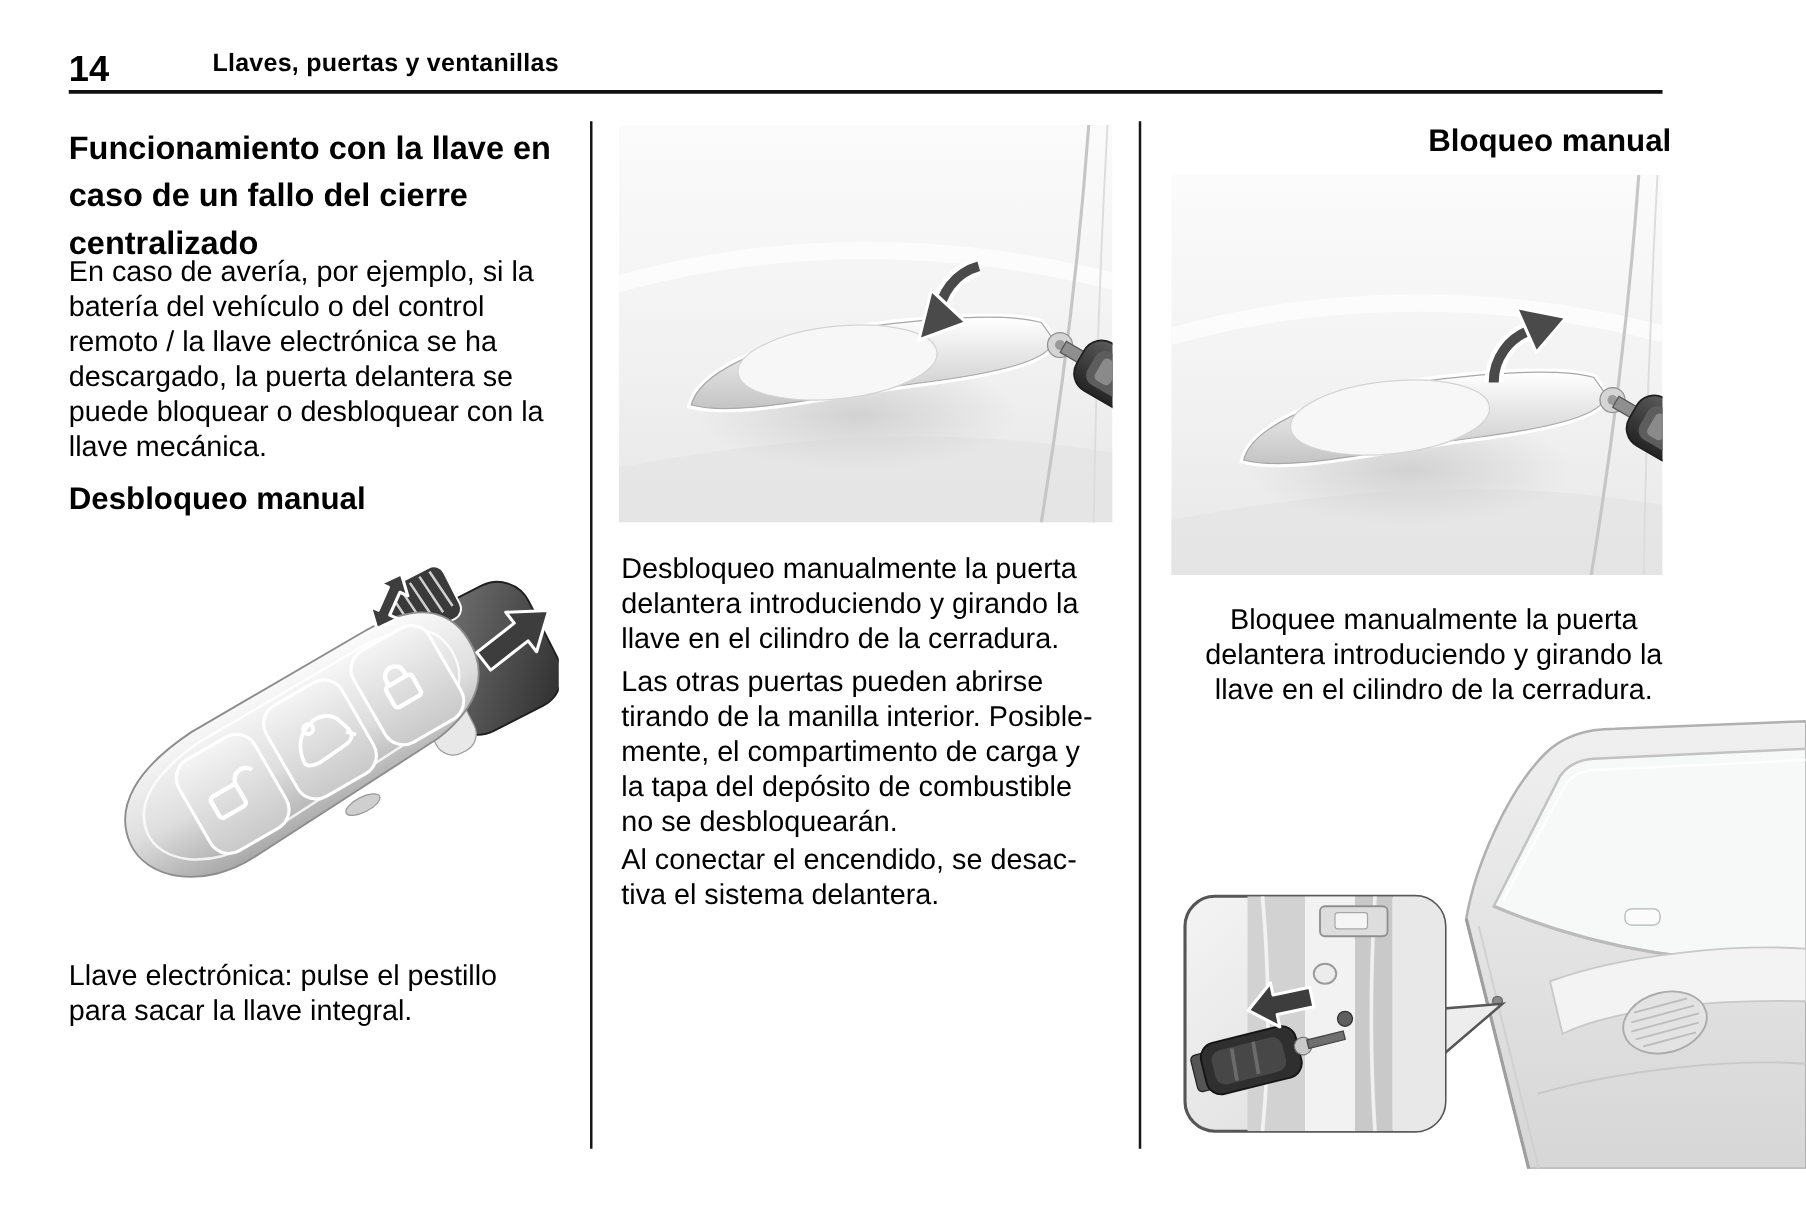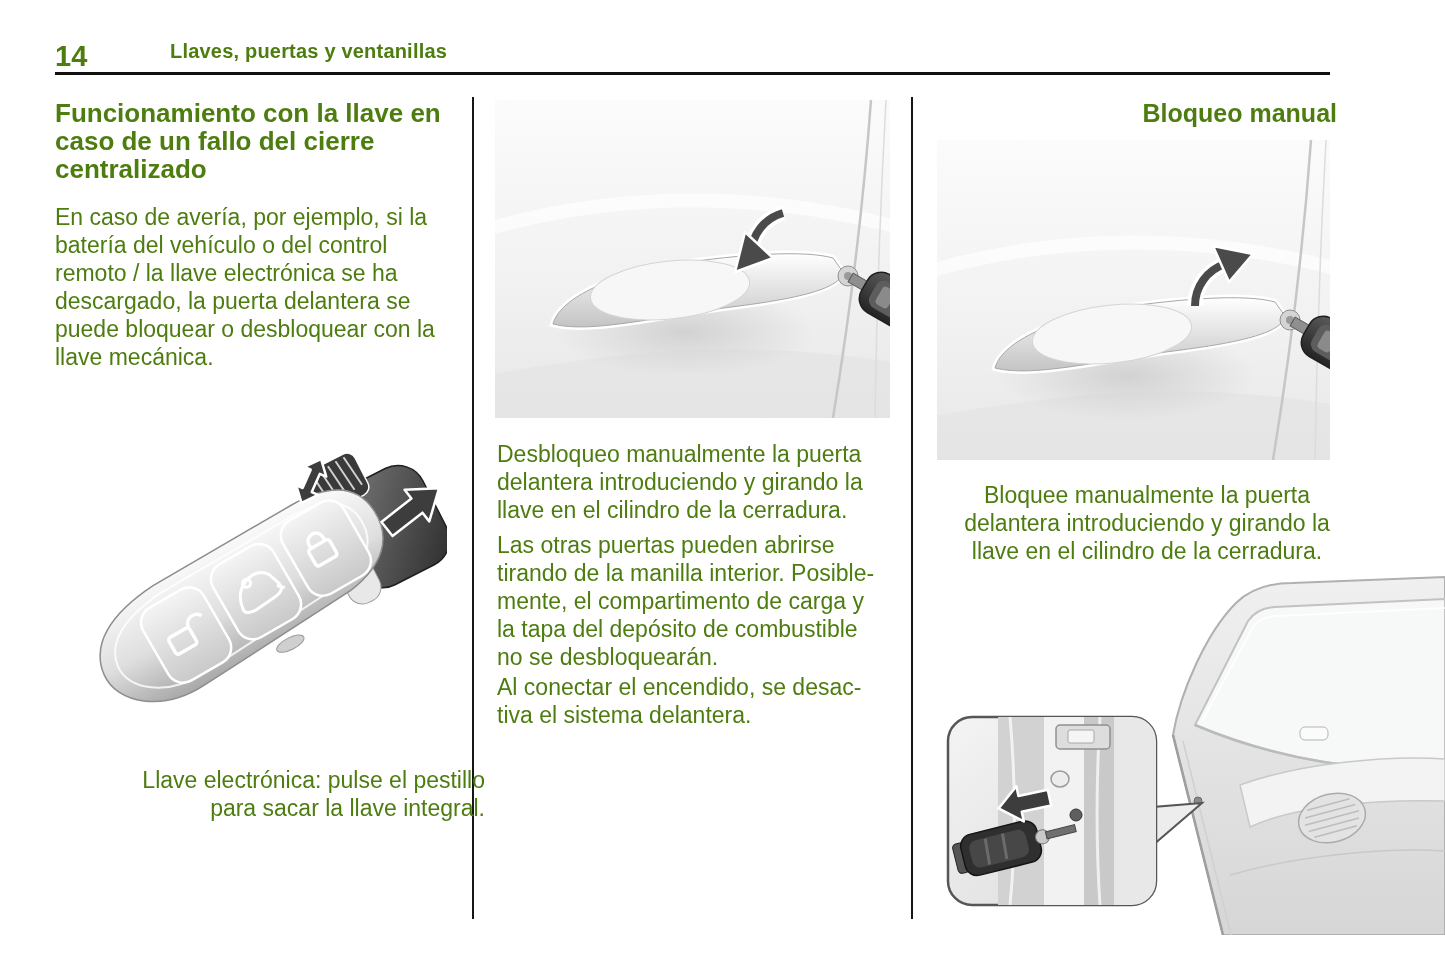--- a/index.html
+++ b/index.html
@@ -1,25 +1,25 @@
 <!DOCTYPE html>
 <html><head>
 <meta charset="utf-8">
 <style>
   html,body { margin:0; padding:0; background:#ffffff; }
   .page {
     position:relative; width:1445px; height:965px; background:#ffffff;
-    font-family:"Liberation Sans", sans-serif; color:#4d7c0f; overflow:hidden;
+    font-family:"Liberation Sans", sans-serif; color:#000000; overflow:hidden;
   }
   .hdr-num   { position:absolute; left:55px;  top:40px; font-size:29px; font-weight:bold; }
   .hdr-title { position:absolute; left:170px; top:40px; font-size:20px; font-weight:bold; letter-spacing:.2px; }
   .hdr-rule  { position:absolute; left:55px;  top:72px; width:1275px; height:3px; background:#111111; }
   .vdiv      { position:absolute; top:97px; height:822px; width:2px; background:#161616; }
   .txt       { position:absolute; white-space:pre-line; }
-  .h-section { font-size:26px; font-weight:bold; line-height:28px; }
+  .h-section { font-size:26px; font-weight:bold; line-height:38px; }
   .h-sub     { font-size:25px; font-weight:bold; line-height:28px; }
   .body-txt  { font-size:23px; line-height:28px; }
   .fig       { position:absolute; }
   svg { display:block; }
 </style>
 </head>
 <body>
 
 <div class="page">
 
@@ -32,20 +32,21 @@
 
   <div class="txt h-section" style="left:55px; top:99px; width:430px;">Funcionamiento con la llave en
 caso de un fallo del cierre
 centralizado</div>
   <div class="txt body-txt" style="left:55px; top:203px; width:430px;">En caso de avería, por ejemplo, si la
 batería del vehículo o del control
 remoto / la llave electrónica se ha
 descargado, la puerta delantera se
 puede bloquear o desbloquear con la
 llave mecánica.</div>
+  <div class="txt h-sub" style="left:55px; top:385px; width:430px;">Desbloqueo manual</div>
 
   <svg class="fig" style="left:57px; top:447px;" width="390" height="298" viewBox="0 0 390 298">
     <defs>
       <linearGradient id="fobG" x1="0" y1="0" x2="0" y2="1">
         <stop offset="0" stop-color="#fbfbfb"></stop>
           <stop offset=".55" stop-color="#dedede"></stop>
           <stop offset="1" stop-color="#a8a8a8"></stop>
       </linearGradient>
       <linearGradient id="btnG" x1="0" y1="0" x2="0" y2="1">
         <stop offset="0" stop-color="#f4f4f4"></stop>
@@ -84,21 +85,21 @@
       <ellipse cx="208" cy="209" rx="15" ry="6" fill="#cfcfcf" stroke="#9a9a9a"></ellipse>
     </g>
     <g transform="translate(264,12) rotate(24)">
       <polygon points="0,0 12,14 5,14 5,34 12,34 0,48 -12,34 -5,34 -5,14 -12,14" fill="#3d3d3d" stroke="#ffffff" stroke-width="2.5" stroke-linejoin="round"></polygon>
     </g>
     <g transform="translate(330,82) rotate(-38)">
       <polygon points="0,-9 38,-9 38,-20 66,0 38,20 38,9 0,9" fill="#3d3d3d" stroke="#ffffff" stroke-width="2.5" stroke-linejoin="round"></polygon>
     </g>
   </svg>
 
-  <div class="txt body-txt" style="left:55px; top:766px; width:430px;text-align:right;">Llave electrónica: pulse el pestillo
+  <div class="txt body-txt" style="left:55px; top:766px; width:430px;">Llave electrónica: pulse el pestillo
 para sacar la llave integral.</div>
 
   <svg class="fig" style="left:495px; top:100px;" width="395" height="318" viewBox="0 0 395 318">
     <defs>
       <linearGradient id="bgG" x1="0" y1="0" x2="0" y2="1">
         <stop offset="0" stop-color="#fbfbfb"></stop>
           <stop offset=".6" stop-color="#f1f1f1"></stop>
           <stop offset="1" stop-color="#e7e7e7"></stop>
       </linearGradient>
       <linearGradient id="hanG" x1="0" y1="0" x2="0" y2="1">

